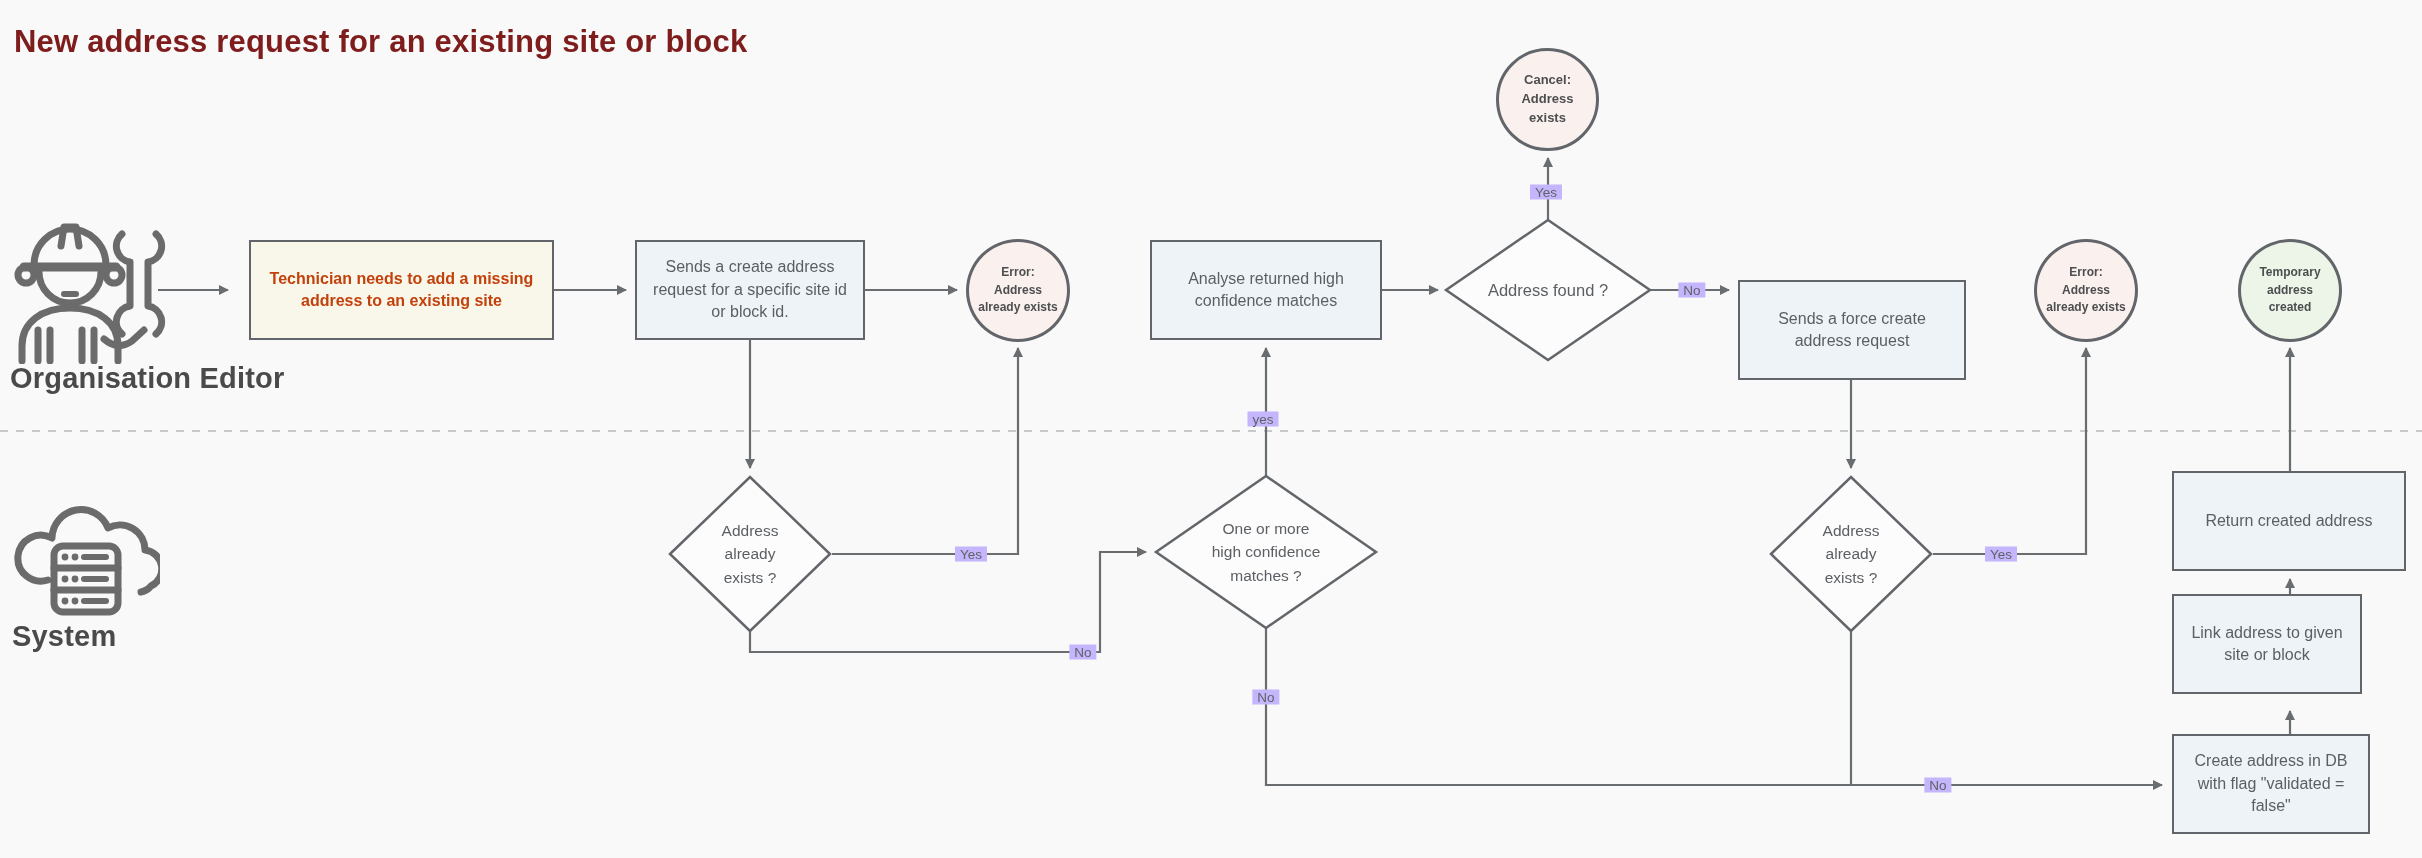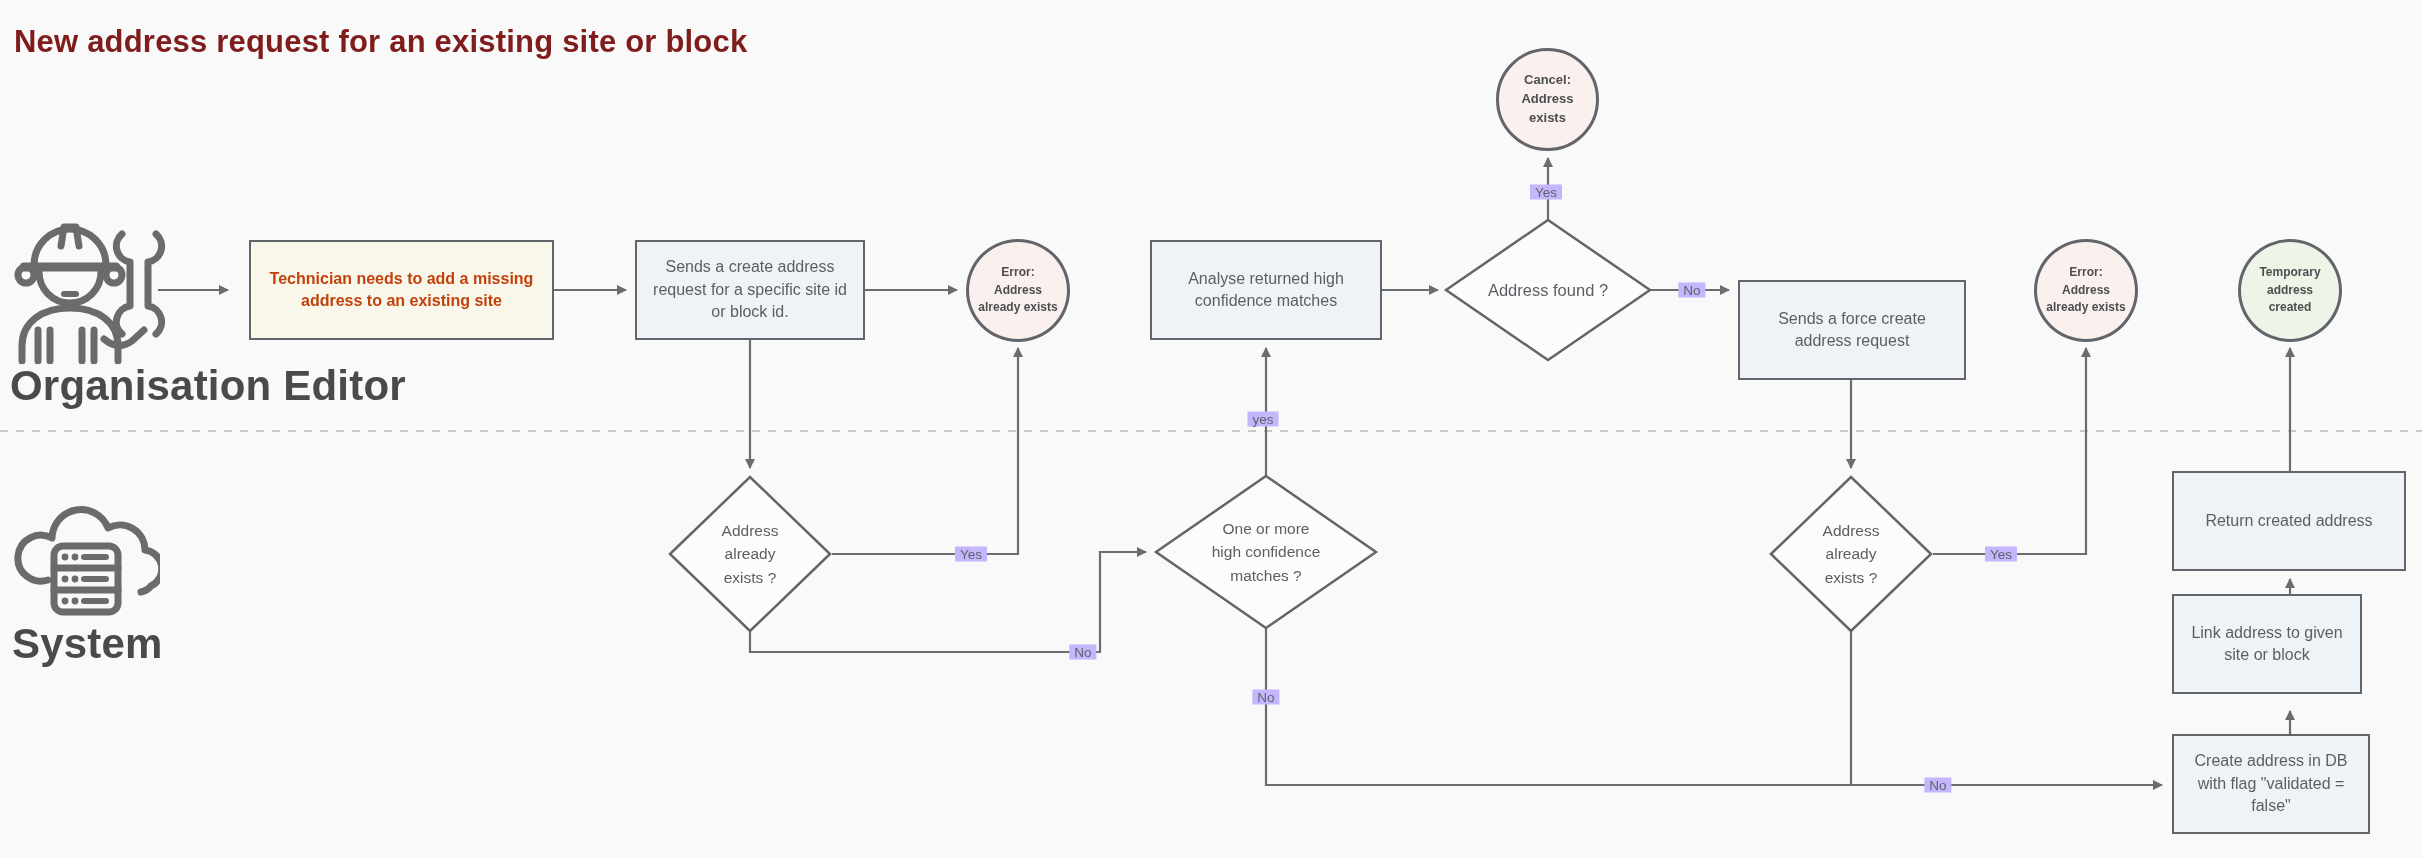--- a/index.html
+++ b/index.html
@@ -7,21 +7,21 @@
     width:2422px;height:858px;overflow:hidden;
     background:#f9f9f9;
     font-family:"Liberation Sans","DejaVu Sans",sans-serif;
   }
   .canvas{position:relative;width:2422px;height:858px;background:#f9f9f9;}
   .diagram-title{
     position:absolute;left:14px;top:24px;
     font-size:31px;font-weight:bold;color:#7f1d1d;letter-spacing:.2px;
   }
   .lane-label{
-    position:absolute;font-size:42px;font-weight:bold;color:#4a4a4a;letter-spacing:.2px;
+    position:absolute;font-size:29px;font-weight:bold;color:#4a4a4a;letter-spacing:.2px;
   }
   .lane-label.actor{left:10px;top:362px;}
   .lane-label.system{left:12px;top:620px;}
   svg.layer{position:absolute;left:0;top:0;}
   .node{
     position:absolute;box-sizing:border-box;
     display:flex;align-items:center;justify-content:center;
     text-align:center;color:#5b5f63;font-size:16px;line-height:1.4;
     padding:6px 14px;
   }

